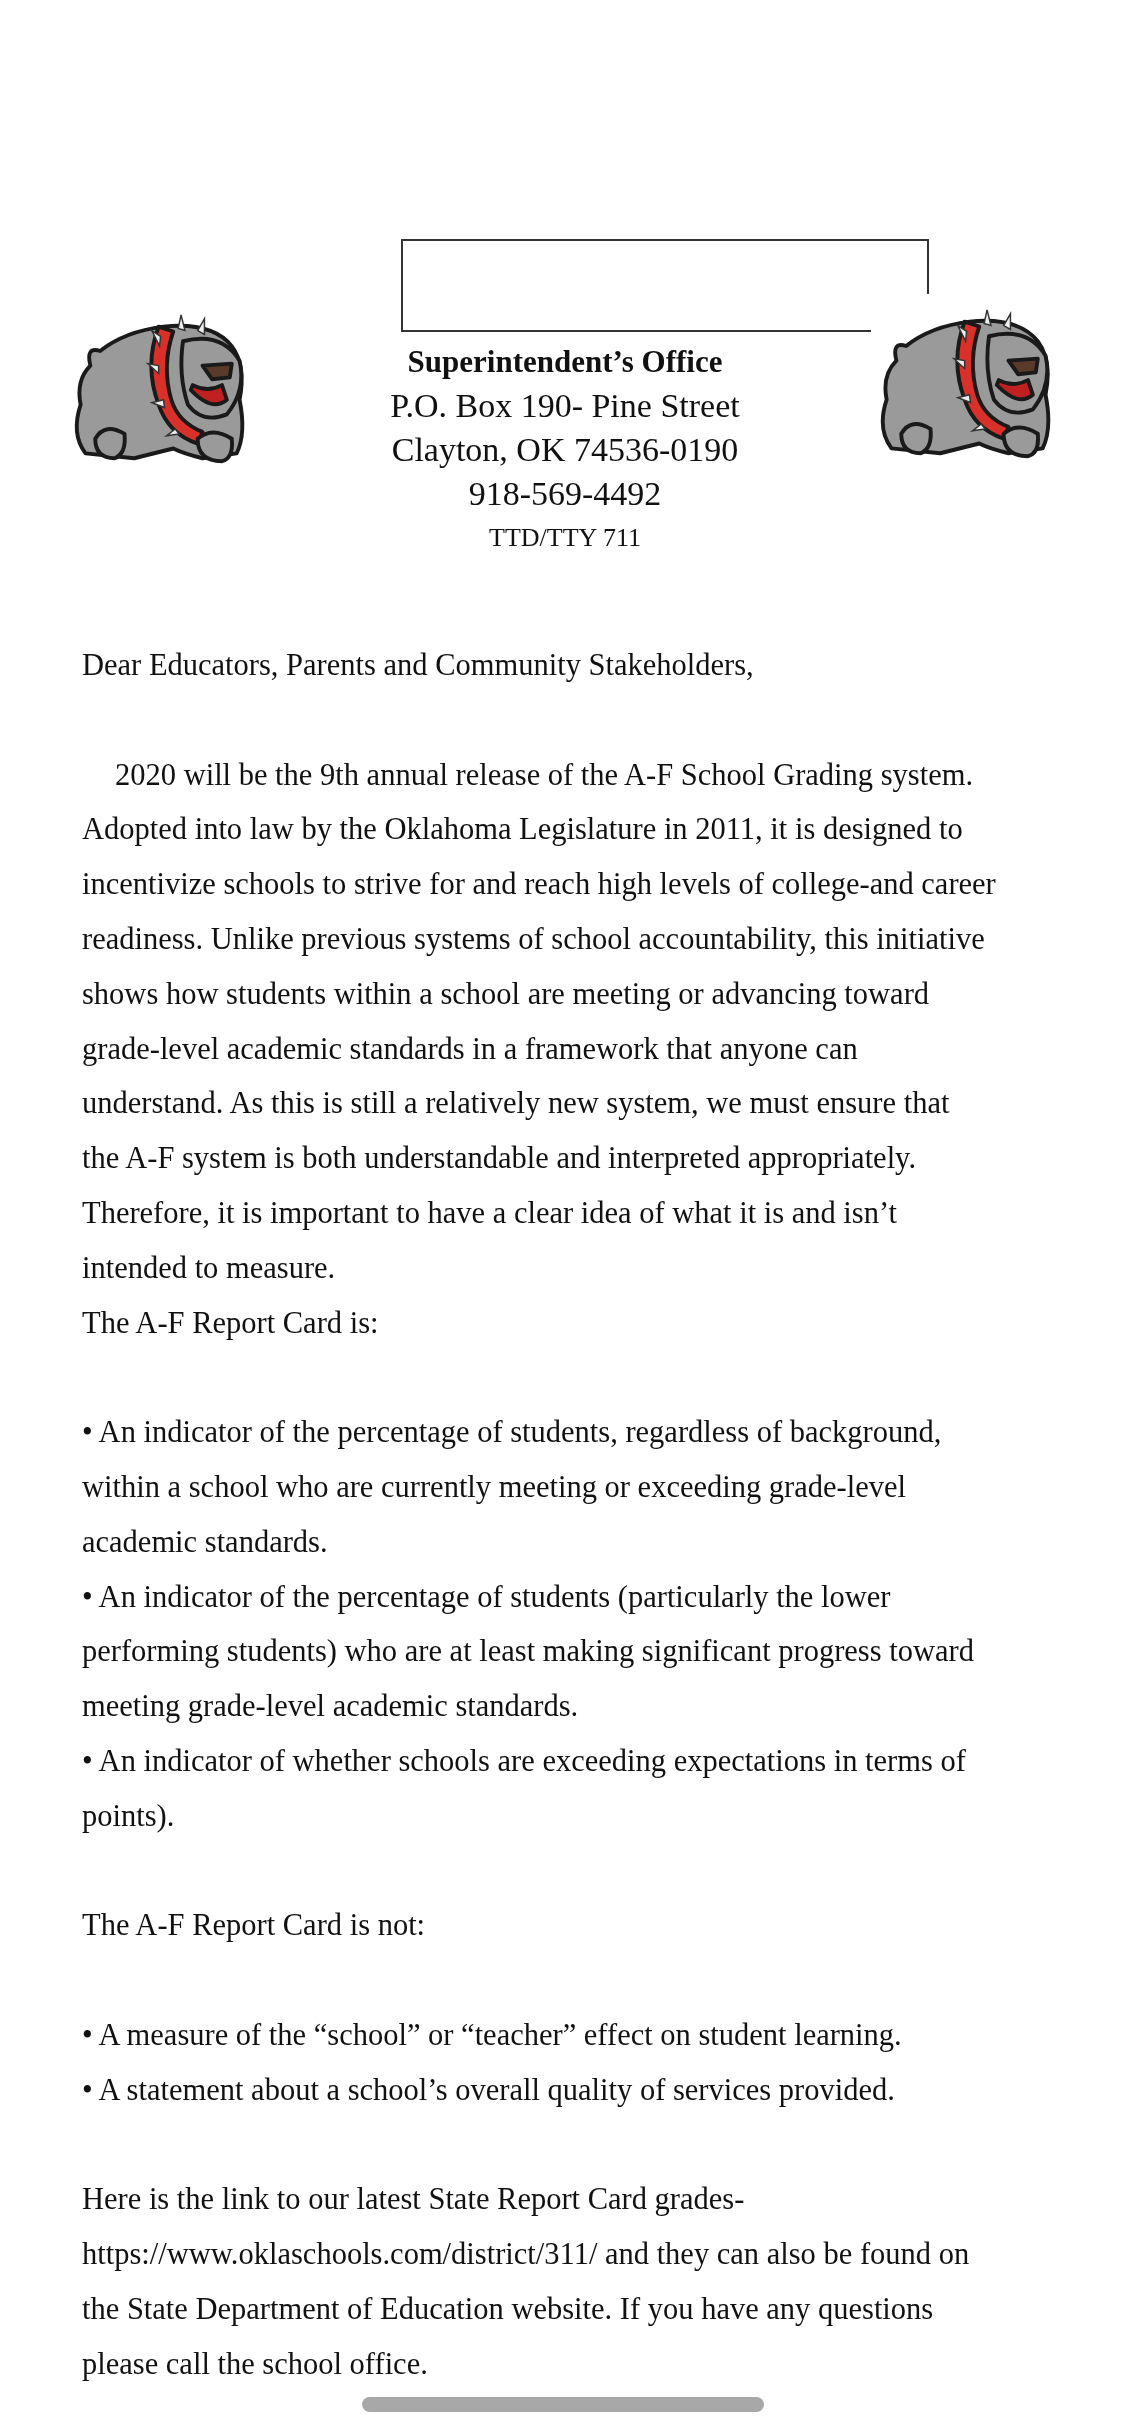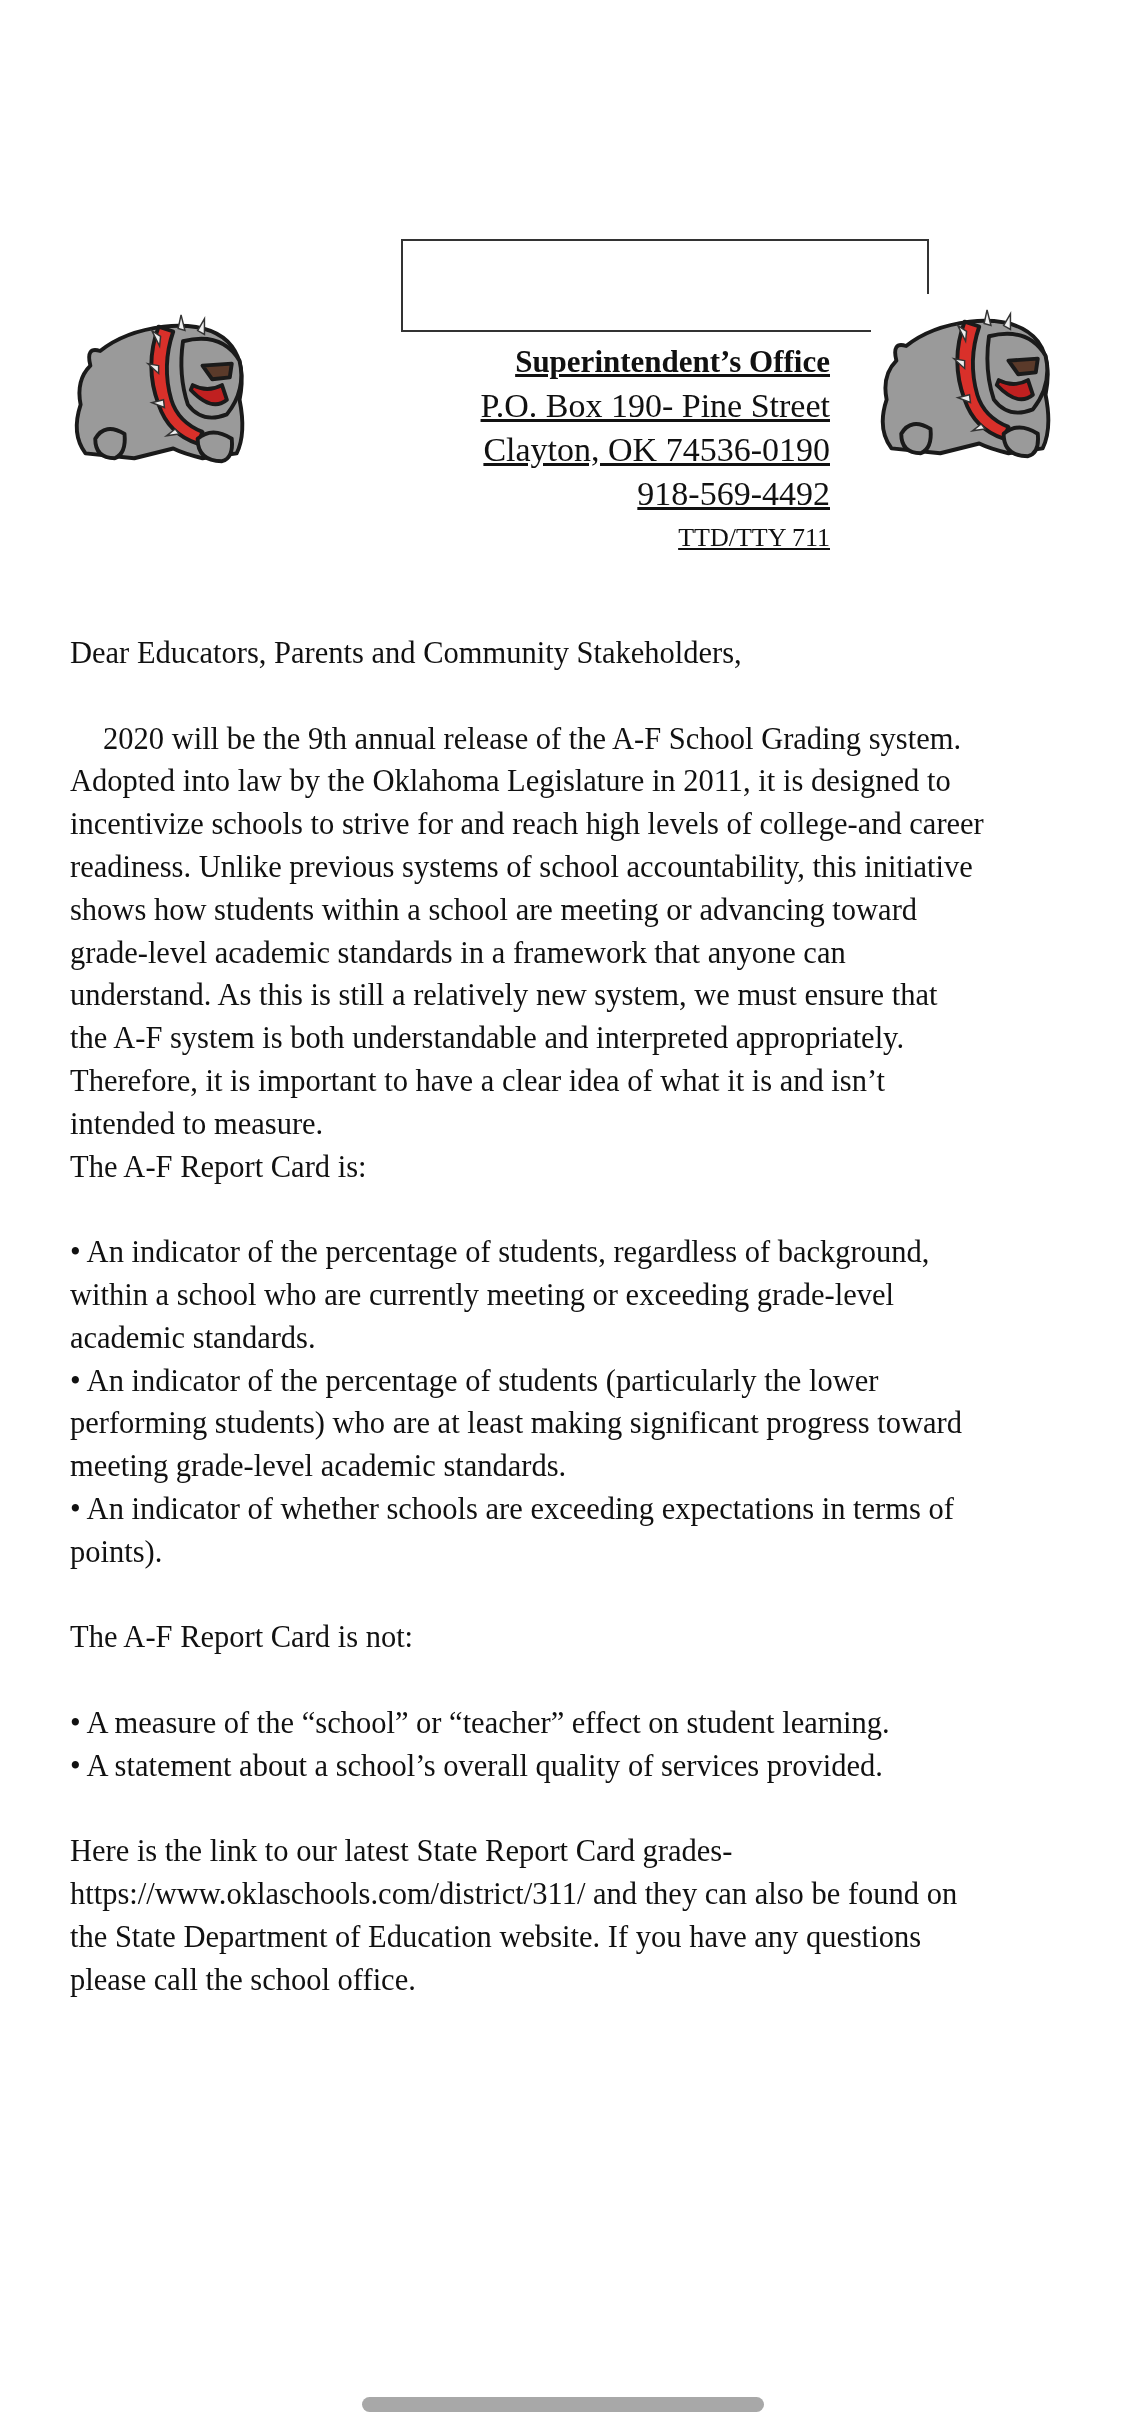--- a/index.html
+++ b/index.html
@@ -8,27 +8,27 @@
   .letter-box { position: absolute; left: 401px; top: 239px; width: 528px; height: 93px; }
   .letter-box .top { position: absolute; left: 0; top: 0; width: 528px; height: 0; border-top: 2px solid #333; }
   .letter-box .left { position: absolute; left: 0; top: 0; width: 0; height: 93px; border-left: 2px solid #333; }
   .letter-box .right { position: absolute; right: 0; top: 0; width: 0; height: 55px; border-left: 2px solid #333; }
   .letter-box .bottom { position: absolute; left: 0; bottom: 0; width: 470px; height: 0; border-top: 2px solid #333; }
 
   .logo { position: absolute; width: 195px; height: 170px; }
   .logo.left { left: 66px; top: 305px; }
   .logo.right { left: 872px; top: 300px; }
 
-  .header { position: absolute; left: 300px; width: 530px; top: 340px; text-align: right; text-decoration: underline; }
+  .header { position: absolute; left: 300px; width: 530px; top: 340px; text-align: center; }
   .header .office { font-weight: bold; font-size: 31px; line-height: 44px; }
   .header .line { font-size: 34px; line-height: 44px; }
   .header .tty { font-size: 26px; line-height: 44px; }
 
   .body { position: absolute; left: 66px; top: 630px; width: 1010px; font-size: 30.5px; line-height: 38.8px; }
-  .body p { margin: 4px; }
+  .body p { margin: 16px; }
   .body .gap { height: 38.8px; }
   .indent { padding-left: 33px; }
 
   .home-indicator { position: absolute; left: 362px; top: 2397px; width: 402px; height: 15px;
                     background: #a8a8a8; border-radius: 8px; }
 </style>
 </head>
 <body>
 
 <div class="letter-box">

